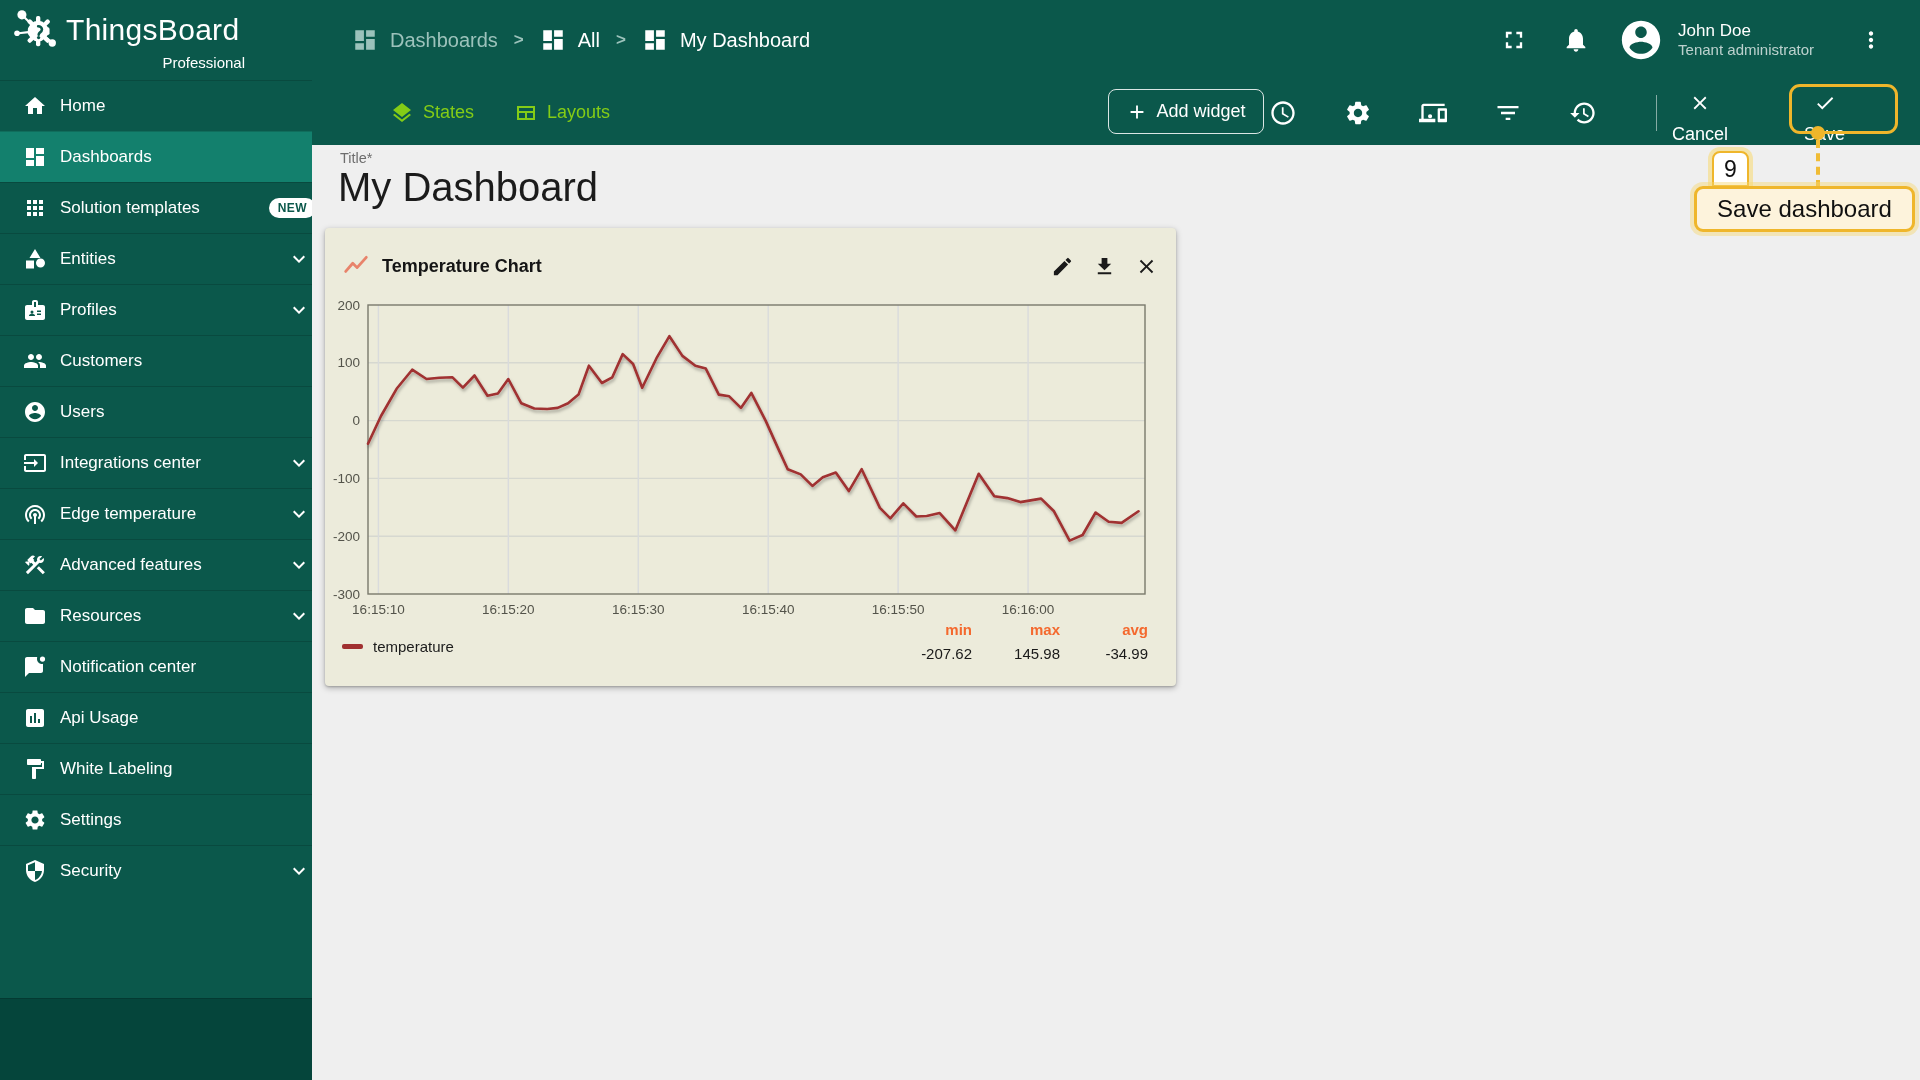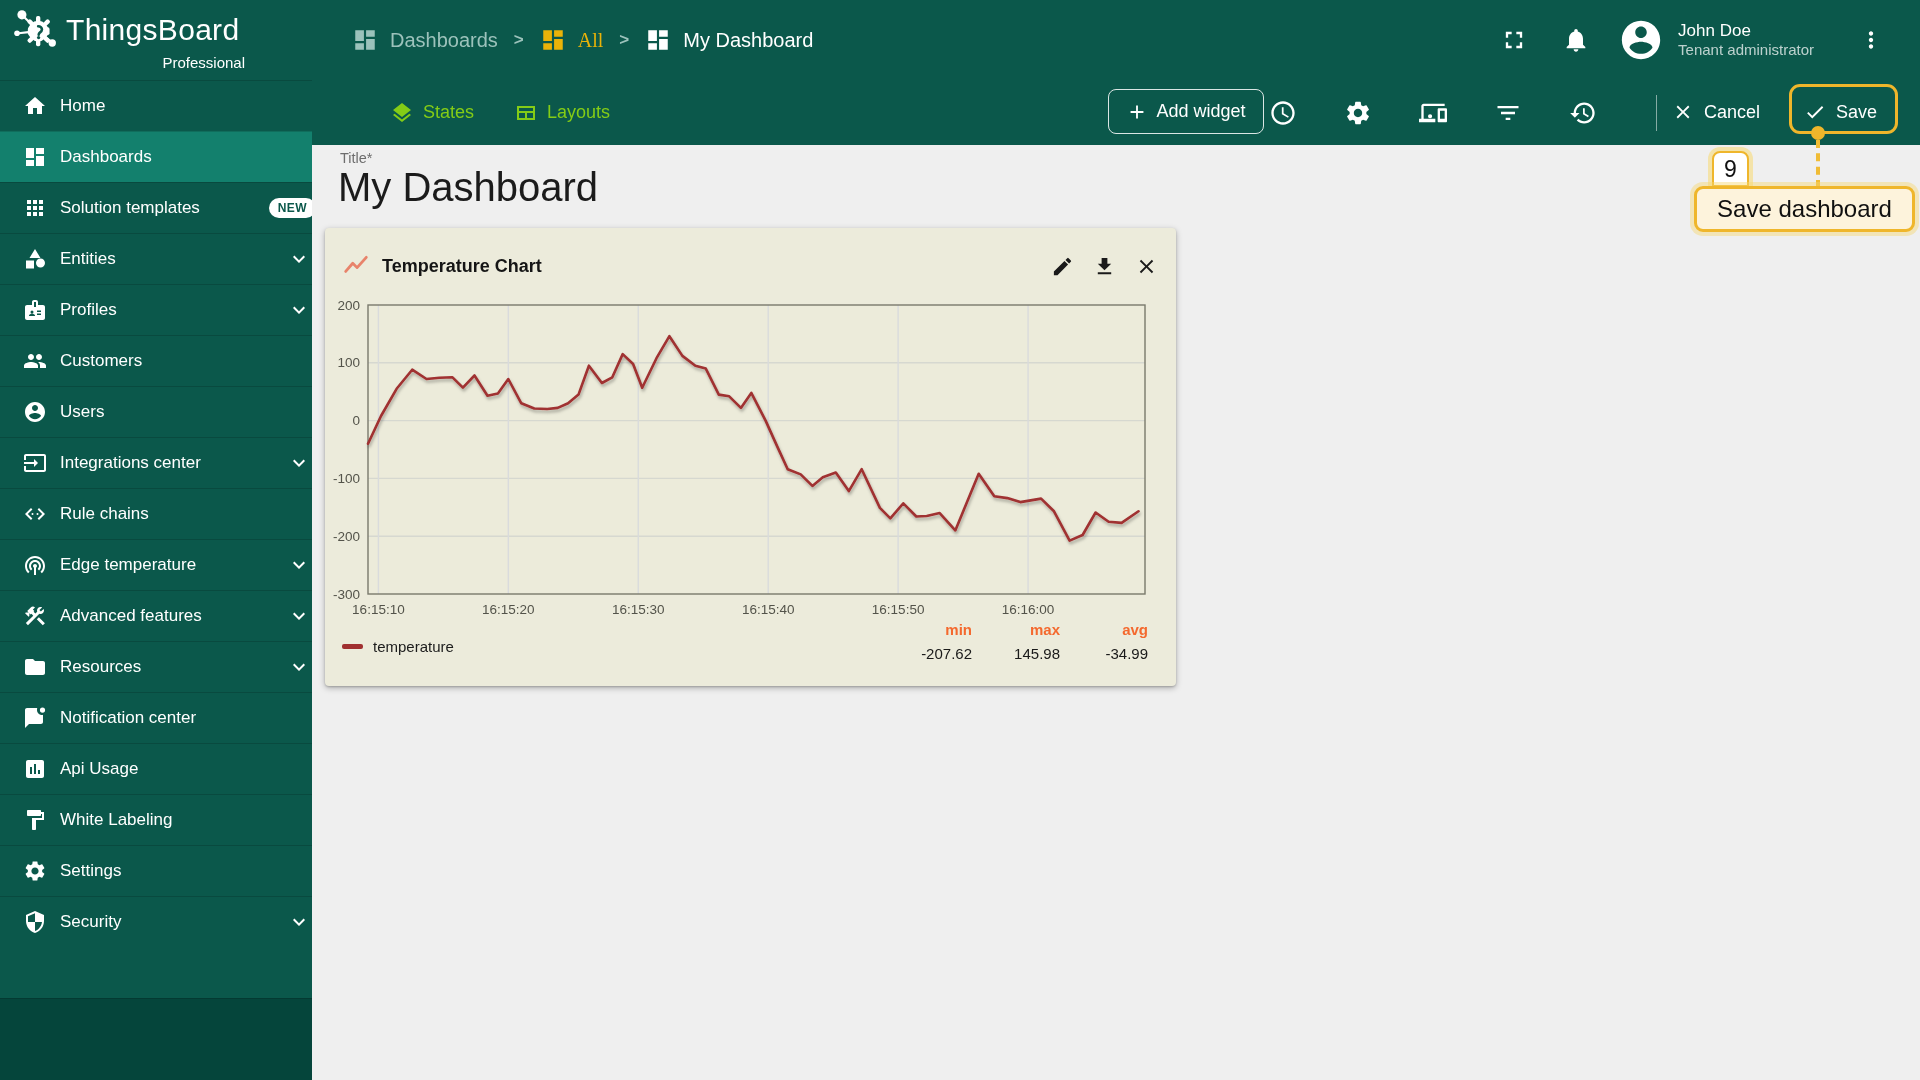--- a/index.html
+++ b/index.html
@@ -46,21 +46,21 @@
   .toolbar { position:absolute; left:312px; top:80px; width:1608px; height:65px; background:#0b584b; }
   .tb-tabs { position:absolute; left:78px; top:0; height:65px; display:flex; align-items:center; gap:40px; }
   .tb-tab { display:flex; align-items:center; color:#84cc16; gap:9px; cursor:pointer;justify-content:center; }
   .tb-tab .icn { width:24px; height:24px; }
   .tb-tab-label { font-size:18px; font-weight:500; }
   .add-widget-btn { position:absolute; left:796px; top:9px; width:156px; height:45px; border:1px solid rgba(255,255,255,.85); border-radius:8px; color:#fff; display:flex; align-items:center; justify-content:center; gap:8px; font-size:18px; font-weight:500; }
   .add-widget-btn .icn { width:22px; height:22px; }
   .tb-actions { position:absolute; left:957px; top:0; height:65px; display:flex; align-items:center; gap:47px; }
   .tb-actions .icon-btn .icn { width:28px; height:28px; }
   .tb-divider { position:absolute; left:1344px; top:15px; width:1px; height:36px; background:rgba(255,255,255,.5); }
-  .text-btn { position:absolute; top:12px; height:40px; display:flex; align-items:center; gap:10px; color:#fff; font-size:18px; font-weight:500; }
+  .text-btn { position:absolute; top:12px; height:40px; display:flex; align-items:center; gap:10px; color:#fff; font-size:18px; font-weight:500;flex-direction:column; }
   .text-btn .icn { width:22px; height:22px; }
   .cancel-btn { left:1360px; }
   .save-btn { left:1492px; }
 
   
   .main { position:absolute; left:312px; top:145px; width:1608px; height:935px; background:#efefef; }
   .title-label { position:absolute; left:28px; top:5px; font-size:14.5px; color:#6d6d6d; }
   .page-title { position:absolute; left:26px; top:20px; font-size:40px; font-weight:500; color:#1b1b1b; }
 
   
@@ -176,26 +176,20 @@
           <svg class="icn " viewBox="0 0 24 24" fill="currentColor">
             <path d="M21 3.01H3c-1.1 0-2 .9-2 2V9h2V4.99h18v14.03H3V15H1v4.01c0 1.1.9 1.98 2 1.98h18c1.1 0 2-.88 2-1.98v-14c0-1.11-.9-2-2-2zM11 16l4-4-4-4v3H1v2h10v3z"></path>
           </svg>
           <span class="nav-label">Integrations center</span>
           <svg class="icn nav-chevron" viewBox="0 0 24 24" fill="currentColor">
             <path d="M16.59 8.59 12 13.17 7.41 8.59 6 10l6 6 6-6z"></path>
           </svg>
         </div>
         <div class="nav-item">
           <svg class="icn " viewBox="0 0 24 24" fill="currentColor">
-            <path d="M9.4 16.6 4.8 12l4.6-4.6L8 6l-6 6 6 6 1.4-1.4zm5.2 0 4.6-4.6-4.6-4.6L16 6l6 6-6 6-1.4-1.4zM9.5 11a1 1 0 1 0 0 2 1 1 0 0 0 0-2zm5 0a1 1 0 1 0 0 2 1 1 0 0 0 0-2z"></path>
-          </svg>
-          <span class="nav-label">Rule chains</span>
-        </div>
-        <div class="nav-item">
-          <svg class="icn " viewBox="0 0 24 24" fill="currentColor">
             <path d="M12 11c-1.1 0-2 .9-2 2 0 .74.4 1.38 1 1.72V22h2v-7.28c.6-.35 1-.98 1-1.72 0-1.1-.9-2-2-2zm6 2c0-3.31-2.69-6-6-6s-6 2.69-6 6c0 1.74.75 3.31 1.94 4.4l1.42-1.42C8.51 15.19 8 14.15 8 13c0-2.21 1.79-4 4-4s4 1.79 4 4c0 1.15-.51 2.19-1.36 2.98l1.42 1.42C17.25 16.31 18 14.74 18 13zm-6-10C6.48 3 2 7.48 2 13c0 2.85 1.2 5.41 3.11 7.24l1.42-1.42C4.97 17.34 4 15.28 4 13c0-4.42 3.58-8 8-8s8 3.58 8 8c0 2.28-.97 4.34-2.52 5.82l1.42 1.42C20.8 18.41 22 15.85 22 13c0-5.52-4.48-10-10-10z"></path>
           </svg>
           <span class="nav-label">Edge temperature</span>
           <svg class="icn nav-chevron" viewBox="0 0 24 24" fill="currentColor">
             <path d="M16.59 8.59 12 13.17 7.41 8.59 6 10l6 6 6-6z"></path>
           </svg>
         </div>
         <div class="nav-item">
           <svg class="icn " viewBox="0 0 24 24" fill="currentColor">
             <path d="M13.78 15.3l6 6 2.12-2.12-6-6-2.12 2.12zM17.5 10c1.93 0 3.5-1.57 3.5-3.5 0-.58-.16-1.12-.41-1.6l-2.7 2.7-1.49-1.49 2.7-2.7c-.48-.25-1.02-.41-1.6-.41C15.57 3 14 4.57 14 6.5c0 .41.08.8.21 1.16l-1.85 1.85-1.78-1.78.71-.71-1.41-1.41L12 3.49c-1.17-1.17-3.07-1.17-4.24 0L4.22 7.03l1.41 1.41H2.81l-.71.71 3.54 3.54.71-.71V9.15l1.41 1.41.71-.71 1.78 1.78-7.41 7.41 2.12 2.12L16.34 9.79c.36.13.75.21 1.16.21z"></path>
@@ -253,21 +247,21 @@
 
   <header class="topbar">
     <div class="breadcrumb">
         <div class="crumb" style="color: rgb(156, 194, 187);">
           <svg class="icn i26" viewBox="0 0 24 24" fill="currentColor">
             <path d="M3 13h8V3H3v10zm0 8h8v-6H3v6zm10 0h8V11h-8v10zm0-18v6h8V3h-8z"></path>
           </svg>
           <span class="crumb-label">Dashboards</span>
         </div>
         <span class="crumb-sep">&gt;</span>
-        <div class="crumb" style="color: #eab308; font-family: Liberation Serif, serif;">
+        <div class="crumb" style="color: #ffffff;">
           <svg class="icn i26" viewBox="0 0 24 24" fill="currentColor">
             <path d="M3 13h8V3H3v10zm0 8h8v-6H3v6zm10 0h8V11h-8v10zm0-18v6h8V3h-8z"></path>
           </svg>
           <span class="crumb-label">All</span>
         </div>
         <span class="crumb-sep">&gt;</span>
         <div class="crumb" style="color: rgb(255, 255, 255);">
           <svg class="icn i26" viewBox="0 0 24 24" fill="currentColor">
             <path d="M3 13h8V3H3v10zm0 8h8v-6H3v6zm10 0h8V11h-8v10zm0-18v6h8V3h-8z"></path>
           </svg>

